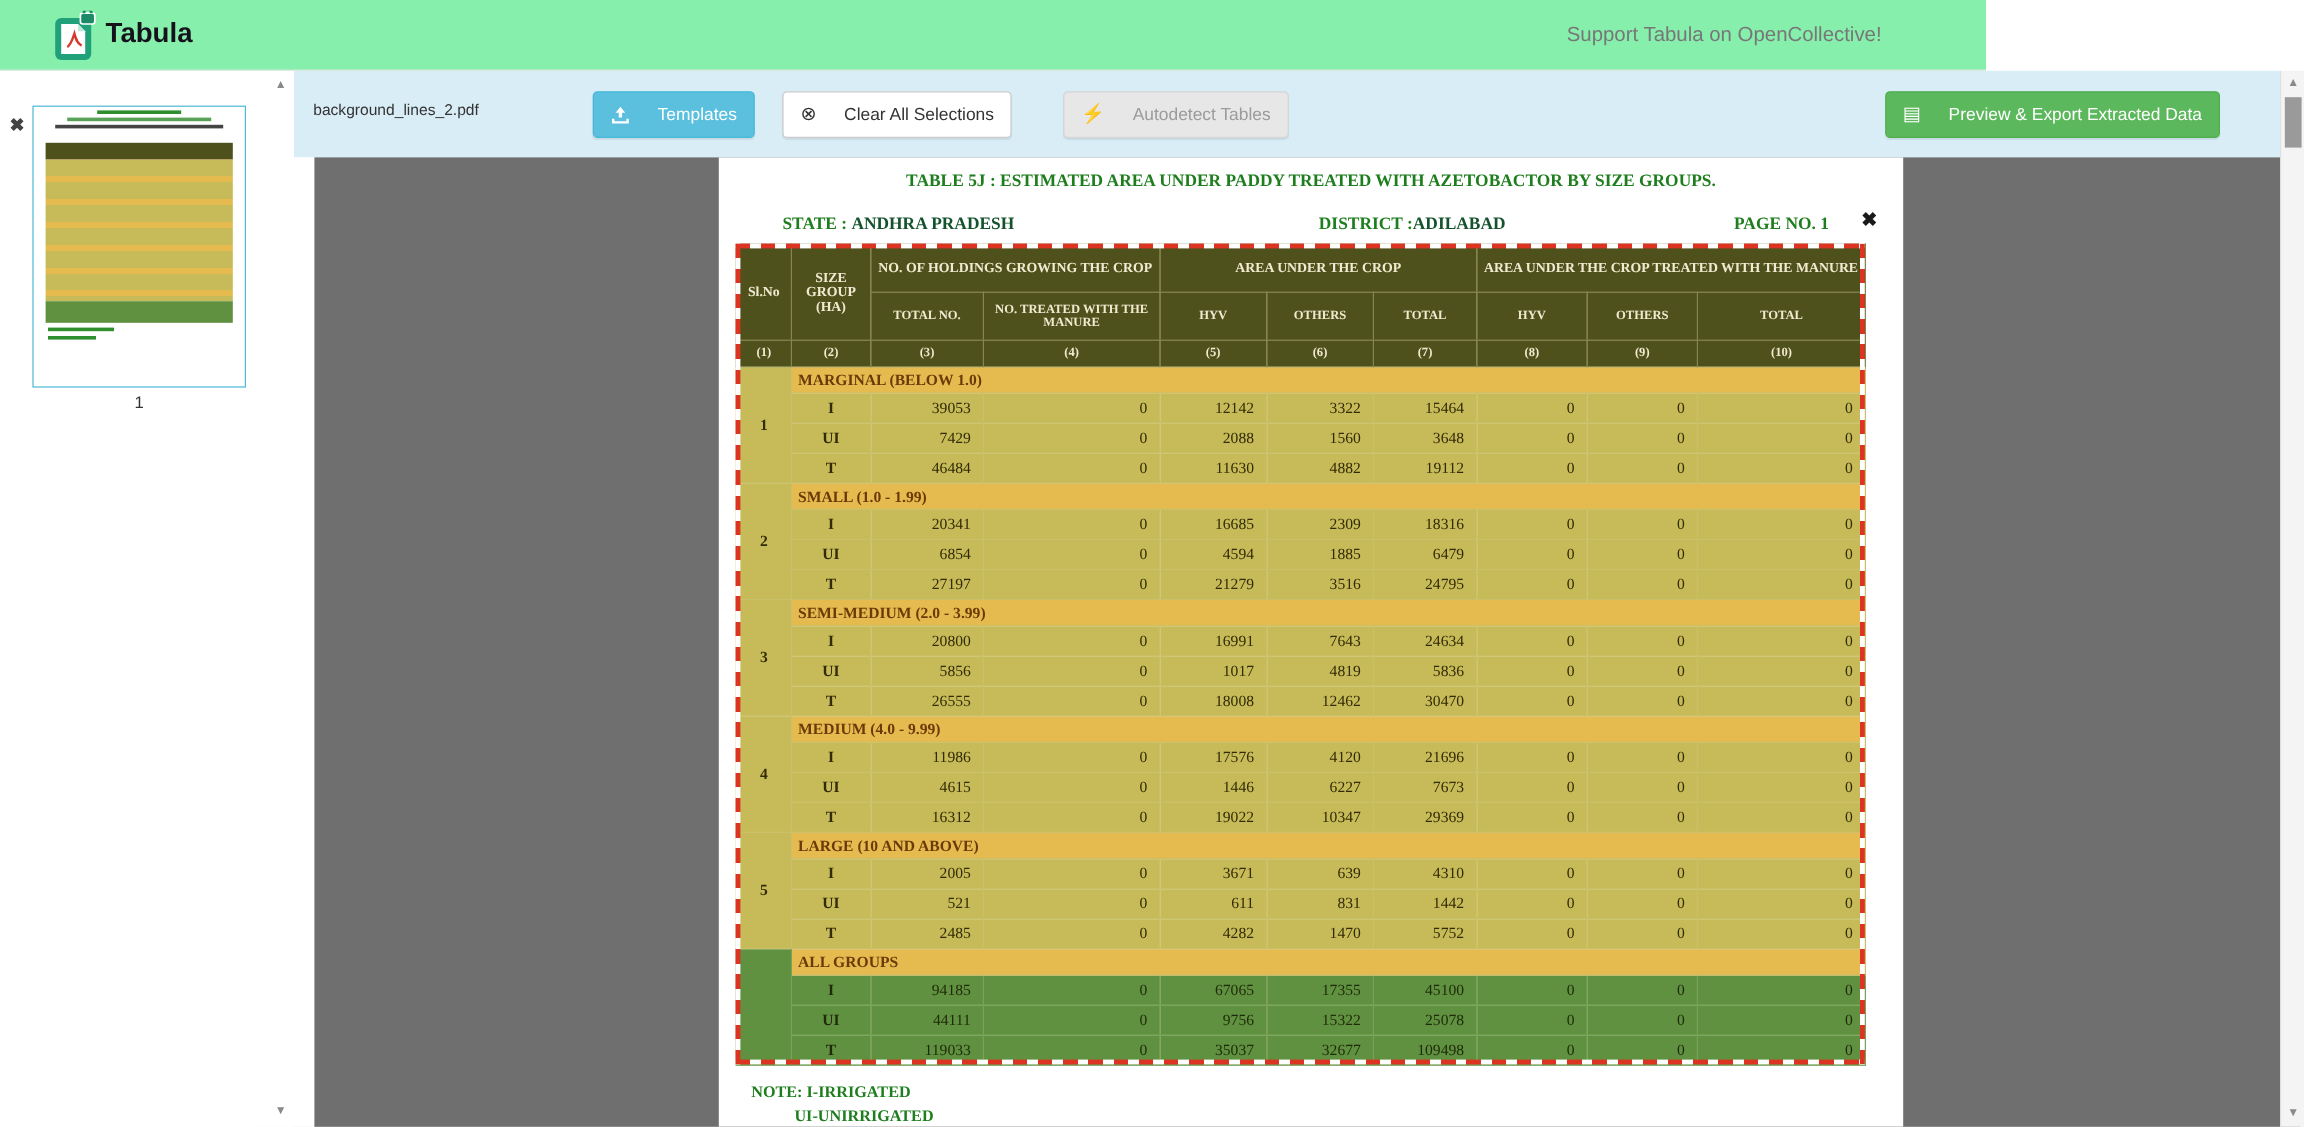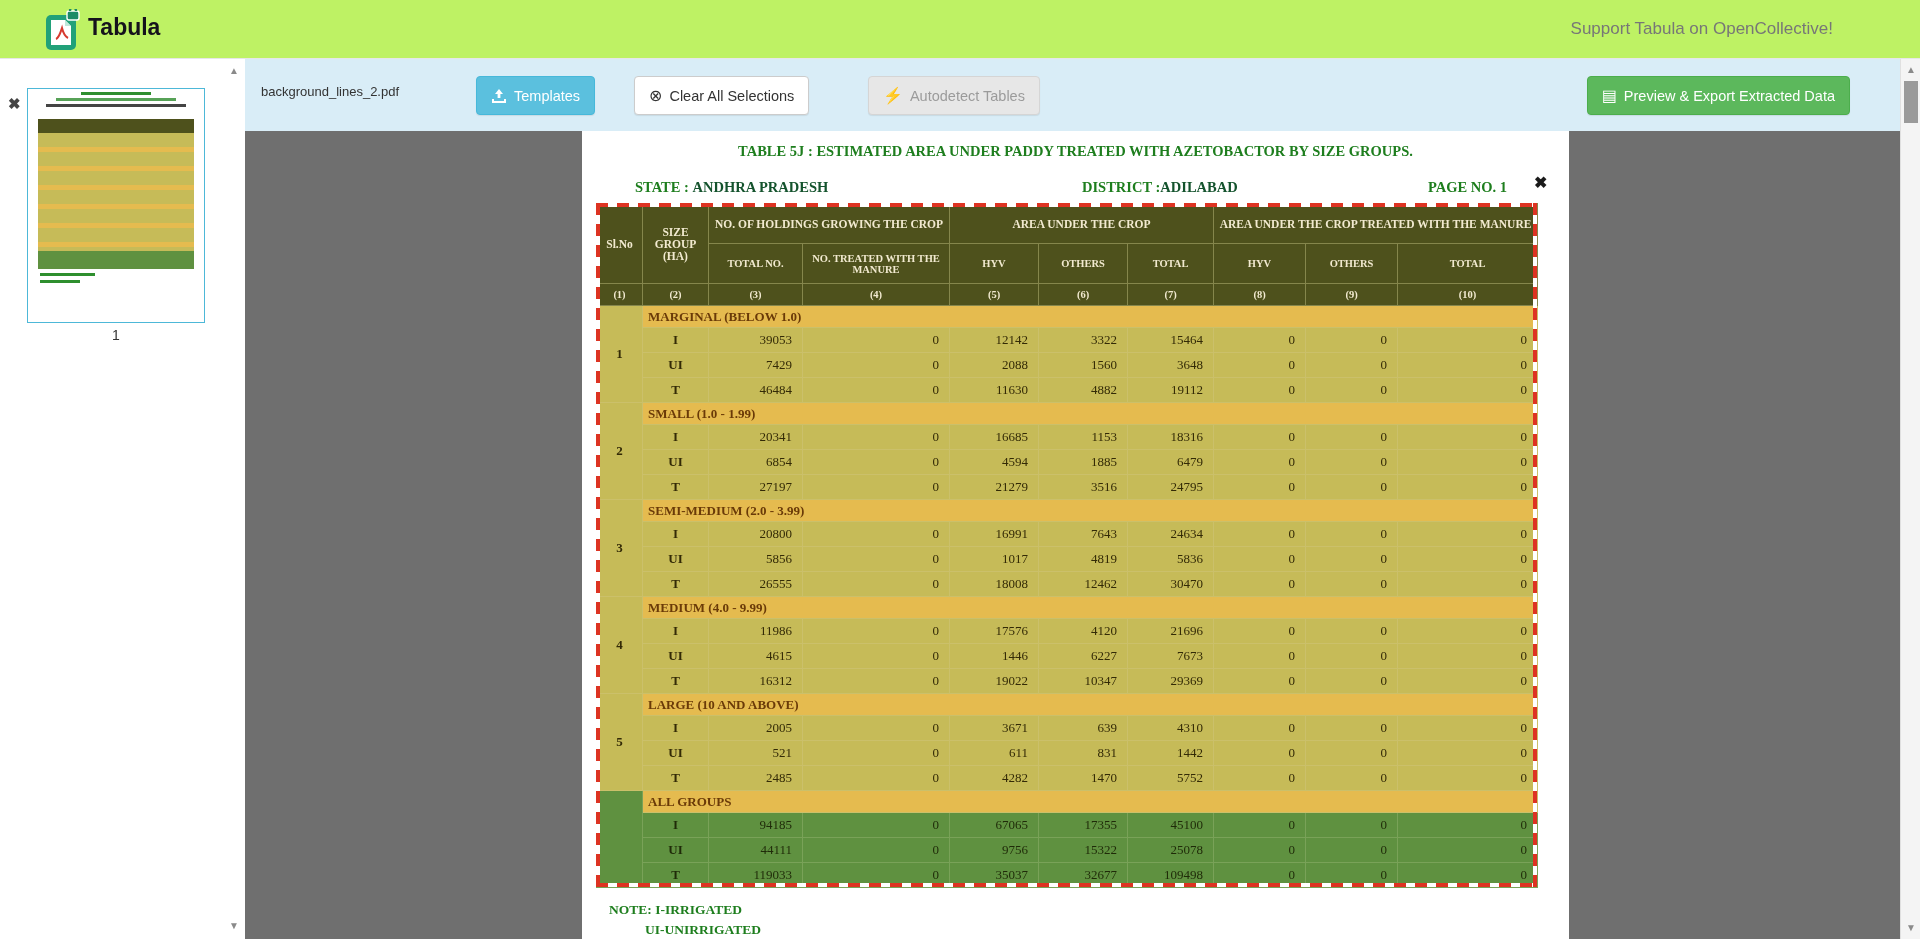--- a/index.html
+++ b/index.html
@@ -1,21 +1,21 @@
 <!DOCTYPE html>
 <html><head>
 <meta charset="utf-8">
 <style>
   * { box-sizing: border-box; margin: 0; padding: 0; }
   html,body { width:1920px; height:939px; overflow:hidden; background:#fff;
               font-family:"Liberation Sans", sans-serif; }
 
   
-  #navbar { position:absolute; left:0; top:0; width:1920px; height:59px;
-            background:#bef264; border-bottom:1px solid #e7e7e7; z-index:30;text-decoration:underline; }
+  #navbar { position:absolute; left:0; top:0; width:1655px; height:59px;
+            background:#86efac; border-bottom:1px solid #e7e7e7; z-index:30;text-decoration:underline; }
   #brand-logo { position:absolute; left:45px; top:9px; width:36px; height:42px; }
   #brand-name { position:absolute; left:88px; top:14px; font-size:23px; font-weight:bold; color:#15121c; }
   #nav-items { position:absolute; left:192px; top:0; height:59px; display:flex; align-items:center; gap:46px; }
   .nav-item { font-size:15.5px; color:#777; cursor:pointer; }
   #support-link { position:absolute; right:87px; top:19px; font-size:17px; color:#777; cursor:pointer; }
 
   
   #sidebar { position:absolute; left:0; top:59px; width:245px; height:880px; background:#fff; z-index:20; }
   #file-close { position:absolute; left:8px; top:36px; font-size:15px; font-weight:bold; color:#444; cursor:pointer; }
   #thumb { position:absolute; left:27px; top:29px; width:178px; height:235px; background:#fff;
@@ -23,35 +23,35 @@
   .t-line { margin:3px auto 0 auto; }
   #thumb-table { position:absolute; left:10px; top:30px; right:10px; }
   #page-label { position:absolute; left:27px; top:268px; width:178px; text-align:center; font-size:14px; color:#333; }
   #side-scroll { position:absolute; right:2px; top:0; width:18px; height:880px; }
   .scroll-arrow { color:#8a8a8a; font-size:10px; text-align:center; width:18px; cursor:pointer; }
 
   
   #toolbar { position:absolute; left:245px; top:59px; width:1655px; height:72px; background:#d9edf7; z-index:25; }
   #filename { position:absolute; left:16px; top:25px; font-size:13px; color:#333; }
   .btn { position:absolute; top:17px; height:39px; border-radius:4px; font-size:14.5px;
-         display:flex; align-items:center; gap:7px; padding:0 14px; cursor:pointer;
-         box-shadow:0 1px 1px rgba(0,0,0,.08); border:1px solid transparent; }
+         display:flex; align-items:center; gap:23px; padding:0 14px; cursor:pointer;
+         box-shadow:0 1px 1px rgba(0,0,0,.08); border:1px solid transparent;margin-left:18px; }
   #btn-templates { left:231px; background:#5bc0de; border-color:#46b8da; color:#fff; }
   #btn-clear { left:389px; background:#fff; border-color:#ccc; color:#333; }
   #btn-autodetect { left:623px; background:#e7e7e7; border-color:#d5d5d5; color:#9b9b9b; cursor:default; }
   #btn-export { right:50px; background:#5cb85c; border-color:#4cae4c; color:#fff; }
   .btn .ico { font-size:16px; line-height:1; }
 
   
   #main-scroll { position:absolute; right:0; top:59px; width:20px; height:880px; background:#f4f4f4;
                  border-left:1px solid #e0e0e0; z-index:40; }
   #main-thumbbar { position:absolute; left:3px; top:22px; width:14px; height:42px; background:#9a9a9a; }
 
   
-  #viewer { position:absolute; left:245px; top:131px; width:1655px; height:808px; background:#6f6f6f; overflow:hidden; }
+  #viewer { position:absolute; left:262px; top:131px; width:1655px; height:808px; background:#6f6f6f; overflow:hidden; }
   #pdf-page { position:absolute; left:337px; top:0; width:987px; height:808px; background:#fff;
               font-family:"Liberation Serif", serif; }
   #doc-title { position:absolute; left:0; top:12px; width:100%; text-align:center;
                font-weight:bold; font-size:14.5px; color:#1e7e1e; }
   .meta { position:absolute; top:48px; font-weight:bold; font-size:14.5px; color:#1e7e1e; white-space:nowrap; }
   .meta b { color:#14532d;font-family:Liberation Serif, serif; }
   #sel-close { position:absolute; left:952px; top:42px; font-size:16px; font-weight:bold; color:#1a1a1a; cursor:pointer;
                font-family:"Liberation Sans",sans-serif; z-index:6; }
 
   
@@ -253,21 +253,21 @@
             </tr>
             <tr class="band">
               <td class="slno" rowspan="4">2</td>
               <td class="bandcell" colspan="9">SMALL (1.0 - 1.99)</td>
             </tr>
             <tr class="datarow">
               <td class="lab">I</td>
               <td class="num">20341</td>
               <td class="num">0</td>
               <td class="num">16685</td>
-              <td class="num">1153</td>
+              <td class="num">2309</td>
               <td class="num">18316</td>
               <td class="num">0</td>
               <td class="num">0</td>
               <td class="num">0</td>
             </tr>
             <tr class="datarow">
               <td class="lab">UI</td>
               <td class="num">6854</td>
               <td class="num">0</td>
               <td class="num">4594</td>

